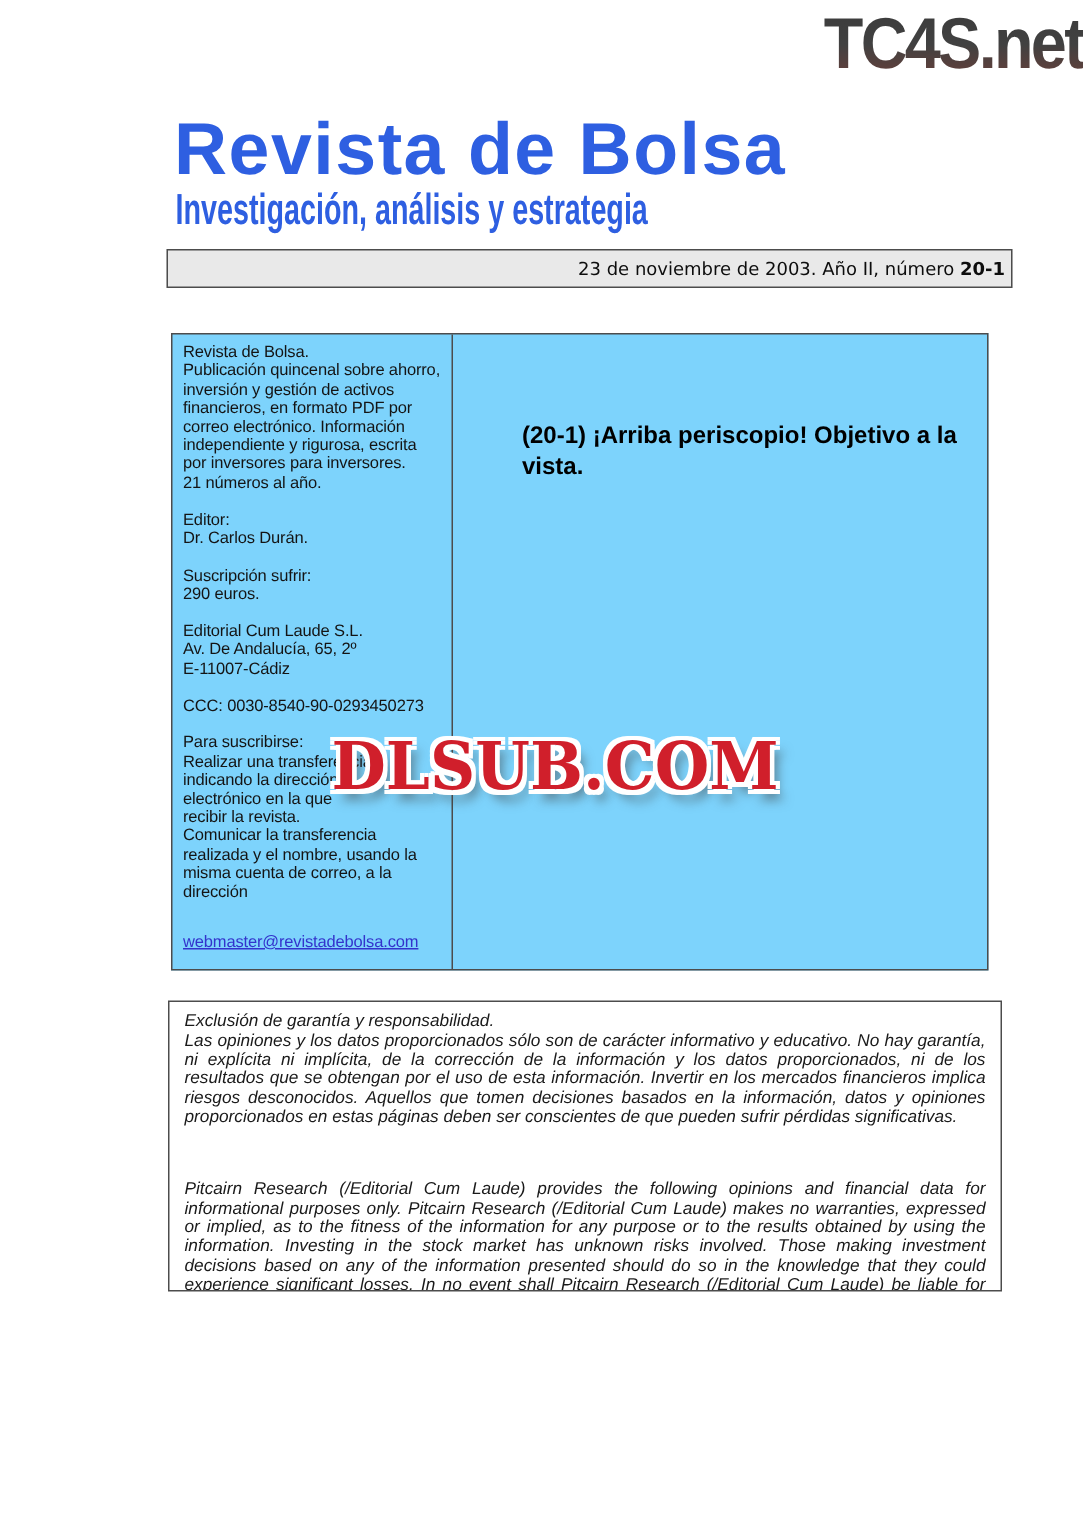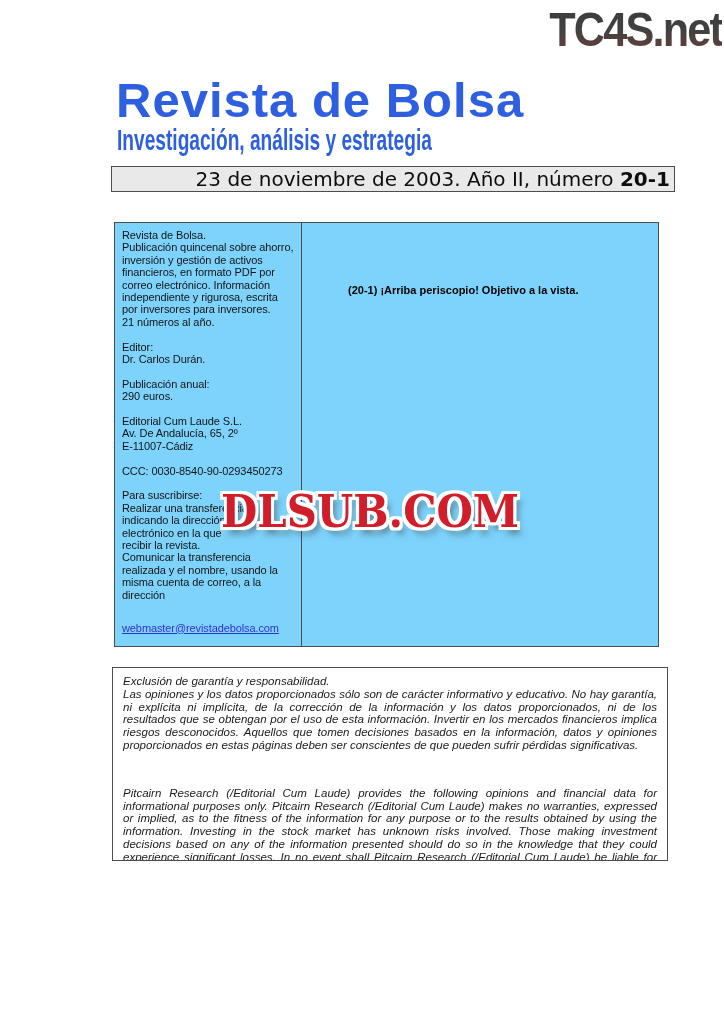--- a/index.html
+++ b/index.html
@@ -26,36 +26,36 @@
             0 0 7px #fff, 0 0 9px #fff, 4px 5px 6px rgba(80,80,80,.5); margin-top: 40px;}
 
   
   .main-title{position:absolute;left:116px;top:72px;color:var(--accent);
               font-size:49px;font-weight:bold;letter-spacing:1px;white-space:nowrap;}
   .subtitle{position:absolute;left:117px;top:124px;color:var(--accent);
             font-size:29px;font-weight:bold;transform:scaleX(.66);transform-origin:0 0;
             letter-spacing:0;white-space:nowrap;}
   .date-bar{position:absolute;left:111px;top:166px;width:558px;height:24px;
             background:var(--barbg);border:1px solid var(--border);
-            font-family:"DejaVu Sans",sans-serif;font-size:20px;line-height:24px;
+            font-family:"DejaVu Sans",sans-serif;font-size:12px;line-height:24px;
             text-align:right;padding-right:4px;color:#0d0d0d;}
   .date-bar .issue{font-weight:bold;}
 
   
   .main-table{position:absolute;left:114px;top:222px;width:543px;height:423px;
               border:1px solid var(--border);display:flex;box-sizing:content-box;background:#7dd3fc;}
   .left-cell{width:187px;min-width:187px;border-right:1px solid var(--border);position:relative;
              padding:6px 7px;box-sizing:border-box;font-size:11px;line-height:12.4px;
              letter-spacing:-.1px;color:#141414;}
   .left-cell .line{white-space:nowrap;}
   .left-cell .blank-line{height:12.4px;}
   .email-link{position:absolute;left:7px;bottom:12px;font-size:11px;
               color:var(--link);text-decoration:underline;cursor:pointer;text-align:right;}
   .right-cell{flex:1;padding:57px 0 0 46px;box-sizing:border-box;}
-  .article-title{font-weight:bold;font-size:11px;line-height:21px;width:312px;color:#000;}
+  .article-title{font-weight:bold;font-size:16px;line-height:21px;width:312px;color:#000;}
 
   
   .legal-box{position:absolute;left:112px;top:667px;width:556px;height:194px;
              border:1px solid var(--border);box-sizing:border-box;padding:7px 10px;
              font-style:italic;font-size:11.5px;line-height:12.8px;text-align:justify;
              color:#1a1a1a;overflow:hidden;background:#fff;}
   .legal-box .para{margin:0;}
   .legal-box .blank-para{height:12px;}
 </style>
 </head>
@@ -81,21 +81,21 @@
           <div class="line">inversión y gestión de activos</div>
           <div class="line">financieros, en formato PDF por</div>
           <div class="line">correo electrónico. Información</div>
           <div class="line">independiente y rigurosa, escrita</div>
           <div class="line">por inversores para inversores.</div>
           <div class="line">21 números al año.</div>
           <div class="blank-line"></div>
           <div class="line">Editor:</div>
           <div class="line">Dr. Carlos Durán.</div>
           <div class="blank-line"></div>
-          <div class="line">Publicación anual:</div>
+          <div class="line">Suscripción sufrir:</div>
           <div class="line">290 euros.</div>
           <div class="blank-line"></div>
           <div class="line">Editorial Cum Laude S.L.</div>
           <div class="line">Av. De Andalucía, 65, 2º</div>
           <div class="line">E-11007-Cádiz</div>
           <div class="blank-line"></div>
           <div class="line">CCC: 0030-8540-90-0293450273</div>
           <div class="blank-line"></div>
           <div class="line">Para suscribirse:</div>
           <div class="line">Realizar una transferencia</div>

